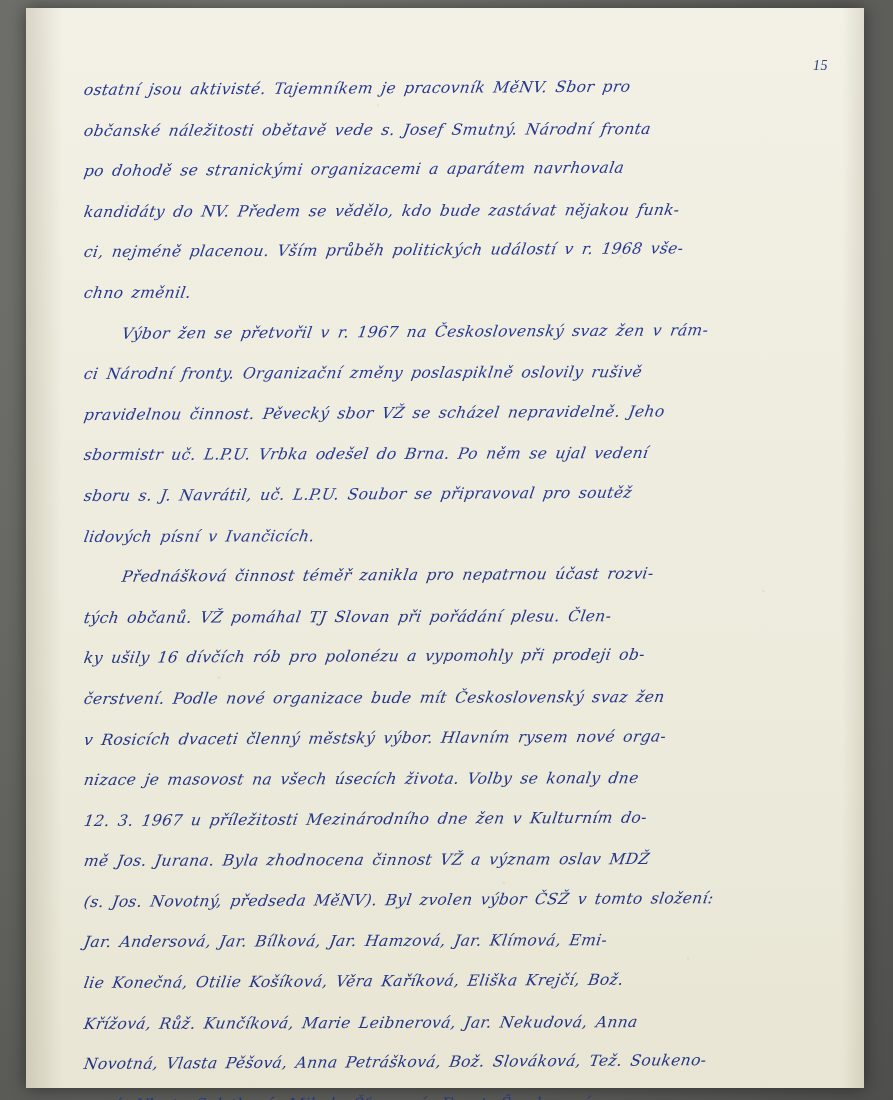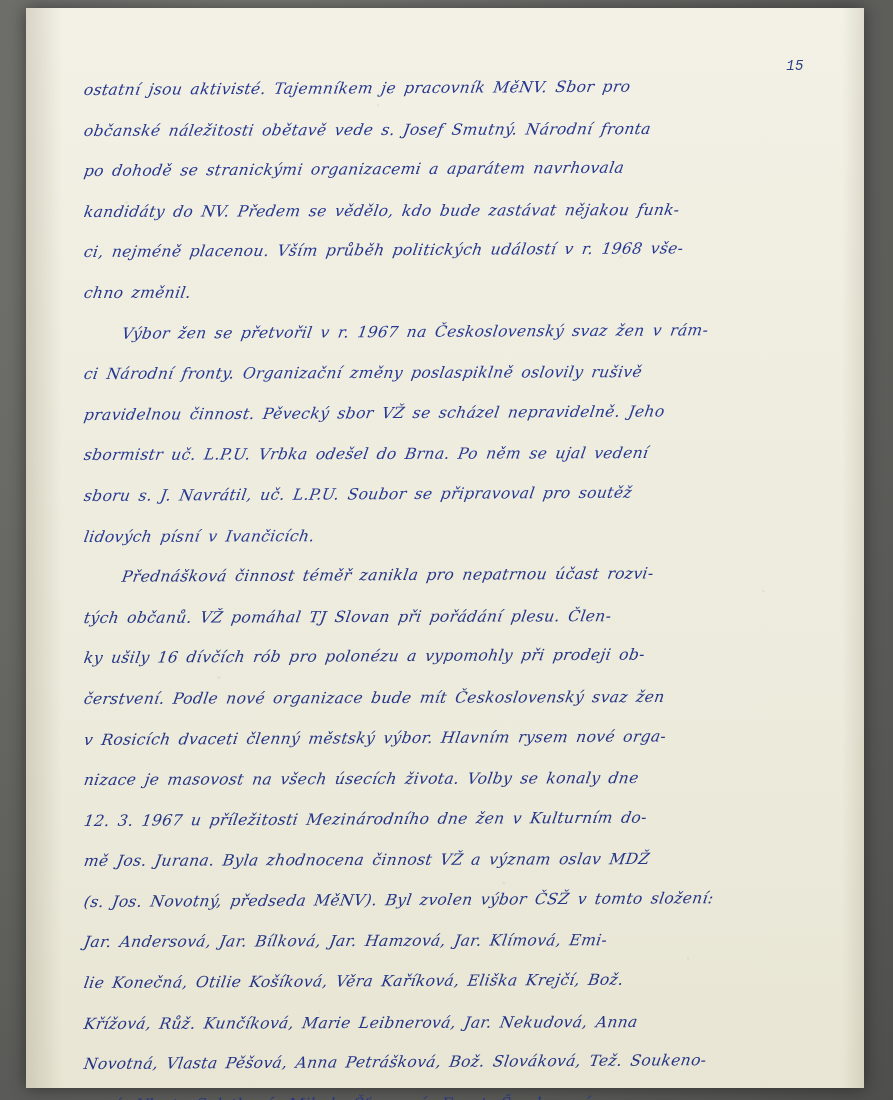--- a/index.html
+++ b/index.html
@@ -59,23 +59,23 @@
   #sheet .edge-right {
     position: absolute;
     right: 0; top: 0; bottom: 0; width: 22px;
     background: linear-gradient(270deg, rgba(120,110,85,0.16), rgba(120,110,85,0));
     pointer-events: none;
   }
 
   
   .page-number {
     position: absolute;
-    right: 60px;
+    right: 36px;
     top: 50px;
-    font-family: Liberation Mono, monospace;
+    font-family: Liberation Serif, serif;
     font-style: italic;
     font-size: 14px;
     color: #2c3f82;
     letter-spacing: 0.5px;
     margin-left: 20px;
   }
 
   
   .handwriting {
     position: absolute;

